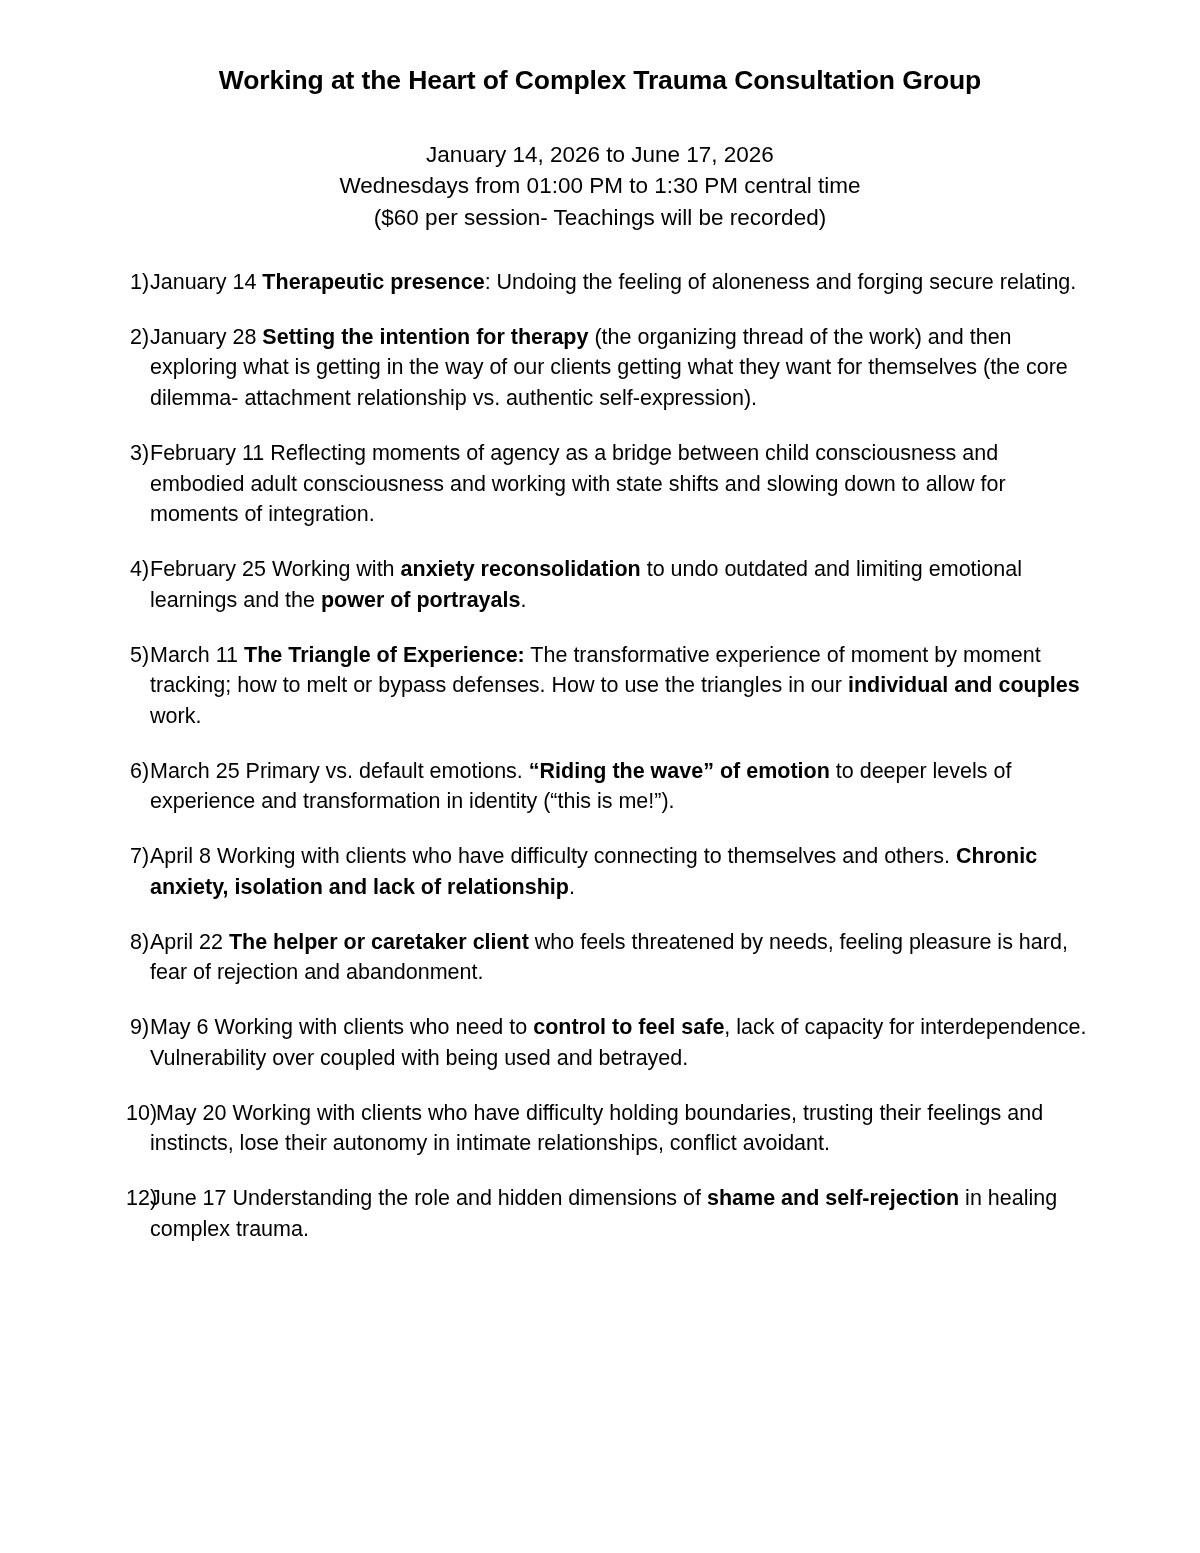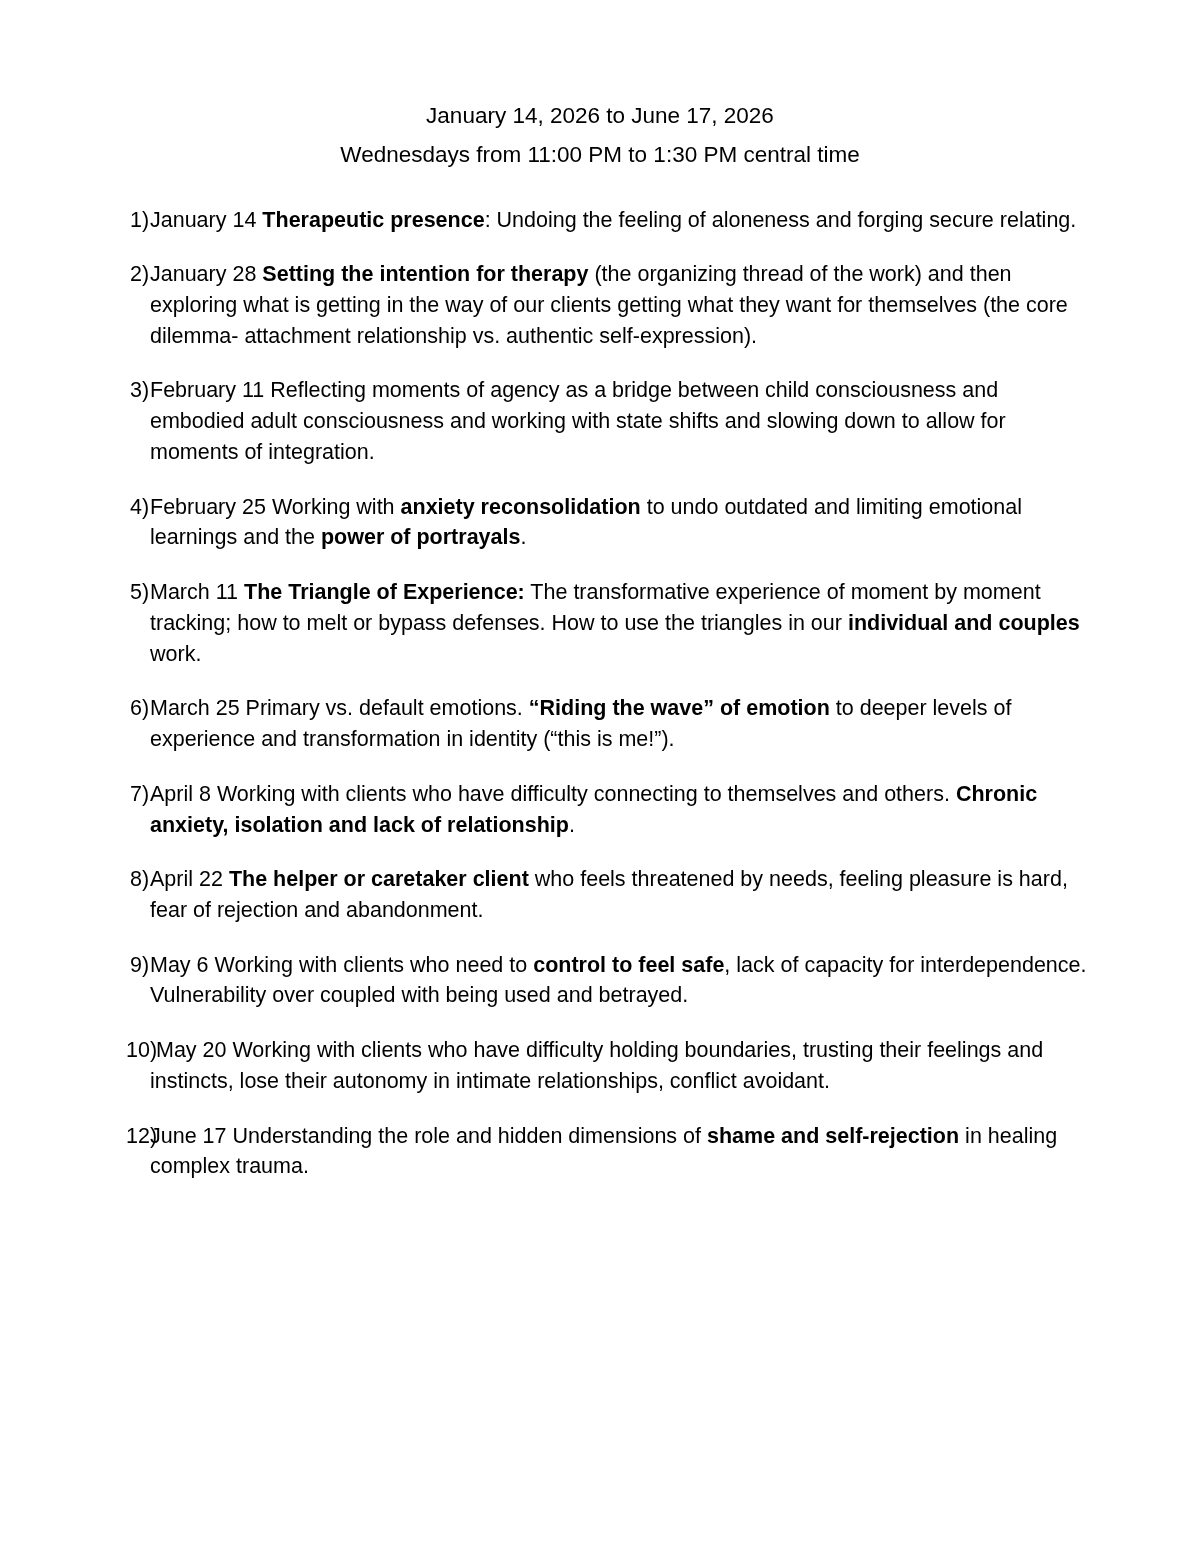--- a/index.html
+++ b/index.html
@@ -29,21 +29,21 @@
     letter-spacing: -0.1px;
   }
   .subhead {
     text-align: center;
     font-size: 22.5px;
     line-height: 1.39;
     margin-top: 42px;
     margin-bottom: 0;
   }
   .subhead div {
-    margin: 8px;
+    margin: 0;
     text-align: center;
   }
   .session-list {
     margin-top: 34px;
   }
   .session-item {
     display: flex;
     align-items: flex-start;
     margin-bottom: 24px;
     font-size: 21.5px;
@@ -64,24 +64,26 @@
     width: 46px;
     padding-left: 22px;
   }
   b { font-weight: bold; }
 </style>
 </head>
 <body>
 
 <div class="page">
 
+  <h1 class="doc-title">Working at the Heart of Complex Trauma Consultation Group</h1>
 
   <div class="subhead">
     <div>January 14, 2026 to June 17, 2026</div>
-    <div>Wednesdays from 11:00 PM to 1:30 PM central time</div>
+    <div>Wednesdays from 01:00 PM to 1:30 PM central time</div>
+    <div>($60 per session- Teachings will be recorded)</div>
   </div>
 
   <div class="session-list">
 
     <div class="session-item">
       <div class="num">1)</div>
       <div class="body">January 14 <b>Therapeutic presence</b>: Undoing the feeling of aloneness and forging secure relating.</div>
     </div>
 
     <div class="session-item">

